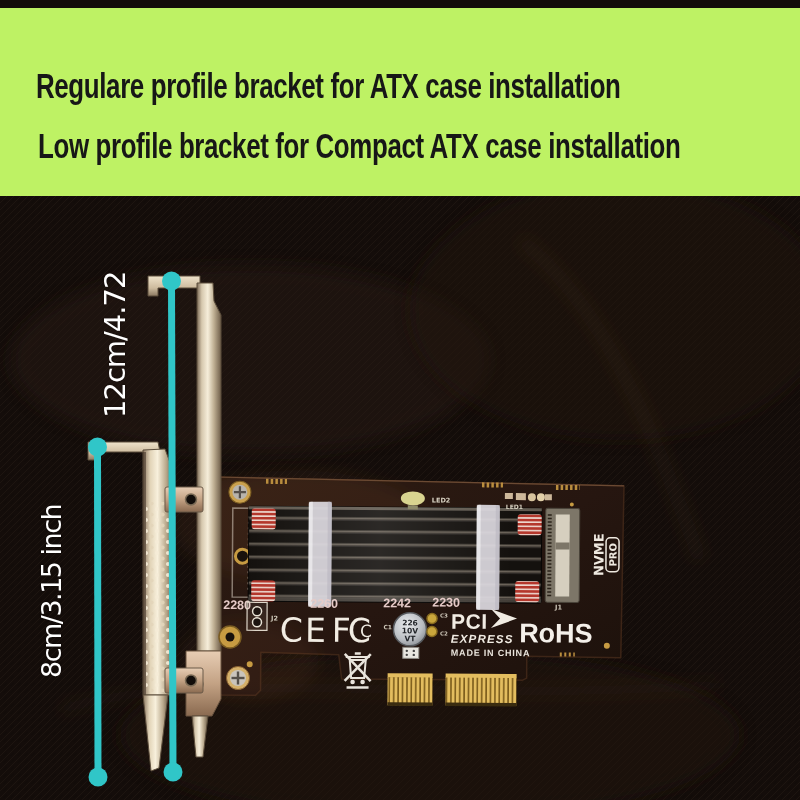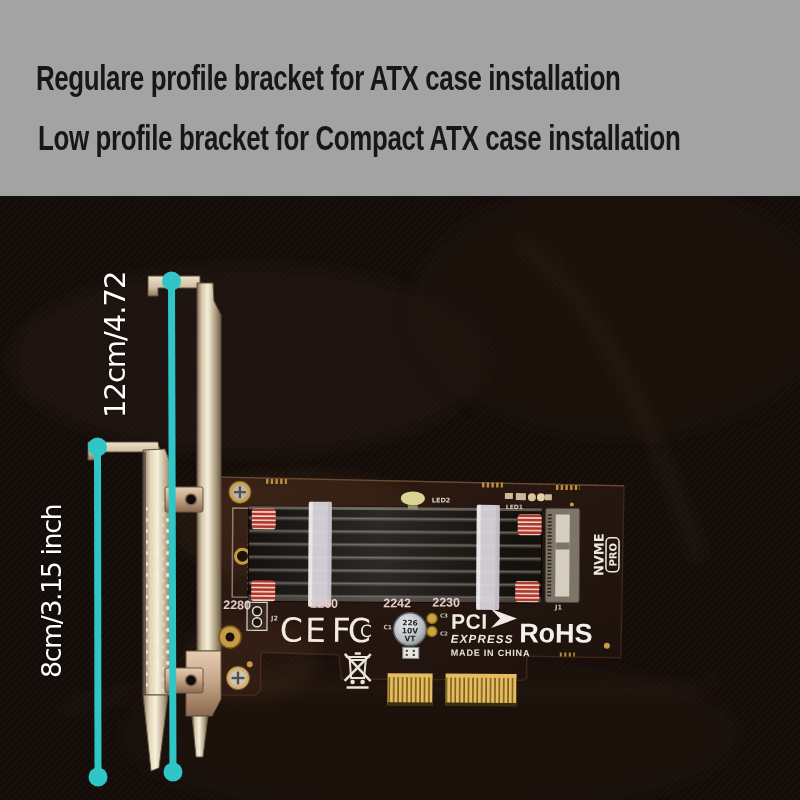--- a/index.html
+++ b/index.html
@@ -1,18 +1,18 @@
 <!DOCTYPE html>
 <html><head>
 <meta charset="utf-8">
 <style>
   html,body{margin:0;padding:0;background:#ffffff;}
   .stage{position:relative;width:800px;height:800px;overflow:hidden;background:#140d0a;
          font-family:"Liberation Sans",sans-serif;}
-  .header{position:absolute;left:0;top:0;width:800px;height:196px;background:#a3a3a3;}
+  .header{position:absolute;left:0;top:8px;width:800px;height:196px;background:#bef264;}
   .headline{position:absolute;white-space:nowrap;color:#171717;font-weight:700;
             font-size:35px;transform:scaleX(.74);transform-origin:left top;
             font-family:"Liberation Sans",sans-serif;letter-spacing:-.5px;}
   .h1{left:36px;top:58px;}
   .h2{left:38px;top:118px;}
   .photo{position:absolute;left:0;top:196px;width:800px;height:604px;}
   .photo svg{position:absolute;left:0;top:0;}
   .vlabel{position:absolute;writing-mode:vertical-rl;transform:rotate(180deg);
           color:#ffffff;white-space:nowrap;font-family:"DejaVu Sans",sans-serif;
           text-shadow:0 0 2px rgba(0,0,0,.4);}

